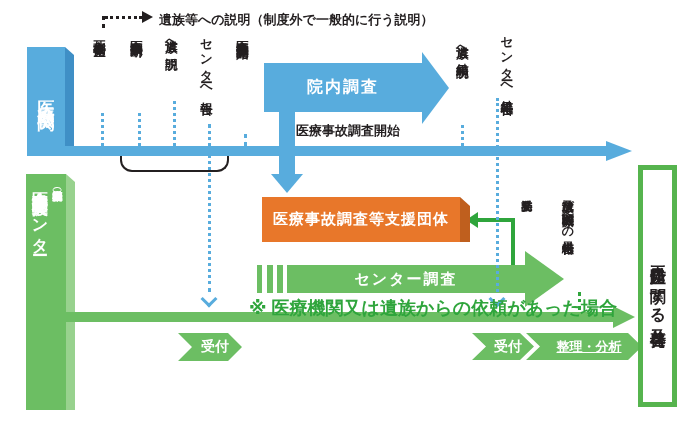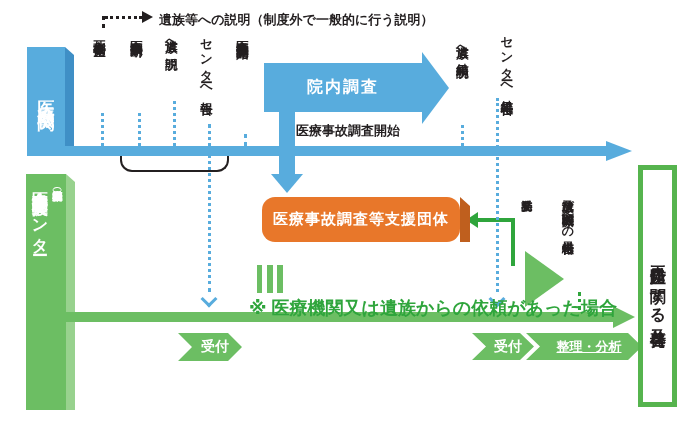--- a/index.html
+++ b/index.html
@@ -73,21 +73,21 @@
               display:flex;align-items:center;justify-content:center;">
     <span class="barlabel" style="font-size:16px;letter-spacing:2px;">院内調査</span>
   </div>
   <div class="tri" style="left:422px;top:52px;border-left:27px solid var(--blue);border-top:36px solid transparent;border-bottom:36px solid transparent;"></div>
 
   <div class="abs z1" style="left:279px;top:112px;width:16px;height:62px;background:var(--blue);"></div>
   <div class="tri" style="left:271px;top:174px;border-top:19px solid var(--blue);border-left:16px solid transparent;border-right:16px solid transparent;"></div>
   <div class="abs bold z4" style="left:296px;top:122px;font-size:13px;">医療事故調査開始</div>
 
   <div class="abs z2" style="left:262px;top:197px;width:198px;height:45px;background:var(--orange);
-              display:flex;align-items:center;justify-content:center;border-radius:13px;">
+              display:flex;align-items:center;justify-content:center;">
     <span class="barlabel" style="font-size:15px;letter-spacing:1px;">医療事故調査等支援団体</span>
   </div>
   <div class="abs z2" style="left:460px;top:197px;width:10px;height:45px;background:var(--orange-dark);
               clip-path:polygon(0 0,100% 9px,100% 100%,0 100%);"></div>
 
   <div class="tri" style="left:466px;top:212px;border-right:12px solid var(--green-accent);border-top:8px solid transparent;border-bottom:8px solid transparent;"></div>
   <div class="abs z2" style="left:478px;top:218px;width:37px;height:4px;background:var(--green-accent);"></div>
   <div class="abs z2" style="left:511px;top:218px;width:4px;height:48px;background:var(--green-accent);"></div>
   <div class="abs vtext bold z4" style="left:519px;top:191px;height:62px;font-size:11px;">業務委託</div>
 
@@ -96,20 +96,24 @@
               clip-path:polygon(0 0,100% 8px,100% 100%,0 100%);"></div>
   <div class="abs vtext barlabel z2" style="left:29px;top:179px;height:228px;font-size:16px;letter-spacing:1px;">医療事故調査・支援センター</div>
   <div class="abs vtext barlabel z2" style="left:50px;top:183px;height:220px;font-size:10px;">（日本医療安全調査機構）</div>
 
   <div class="abs z1" style="left:26px;top:312px;width:587px;height:10px;background:var(--green);"></div>
   <div class="tri" style="left:613px;top:306px;border-left:22px solid var(--green);border-top:11px solid transparent;border-bottom:11px solid transparent;"></div>
 
   <div class="abs z2" style="left:257px;top:265px;width:5px;height:28px;background:var(--green);"></div>
   <div class="abs z2" style="left:267px;top:265px;width:6px;height:28px;background:var(--green);"></div>
   <div class="abs z2" style="left:277px;top:265px;width:6px;height:28px;background:var(--green);"></div>
+  <div class="abs z2" style="left:287px;top:265px;width:238px;height:28px;background:var(--green);
+              display:flex;align-items:center;justify-content:center;">
+    <span class="barlabel" style="font-size:15px;letter-spacing:2px;">センター調査</span>
+  </div>
   <div class="tri" style="left:525px;top:251px;border-left:39px solid var(--green);border-top:28px solid transparent;border-bottom:28px solid transparent;"></div>
 
   <div class="abs bold z4" style="left:249px;top:296px;font-size:18px;color:var(--green-accent);">※ 医療機関又は遺族からの依頼があった場合</div>
 
   <div class="abs vtext bold z4" style="left:560px;top:191px;height:100px;font-size:12px;line-height:15px;">遺族及び医療機関への結果報告</div>
   <div class="dotg" style="left:578px;top:292px;height:18px;"></div>
 
   <div class="banner" style="left:178px;top:333px;width:54px;height:28px;font-size:14px;">
     <span>受付</span>
   </div>

